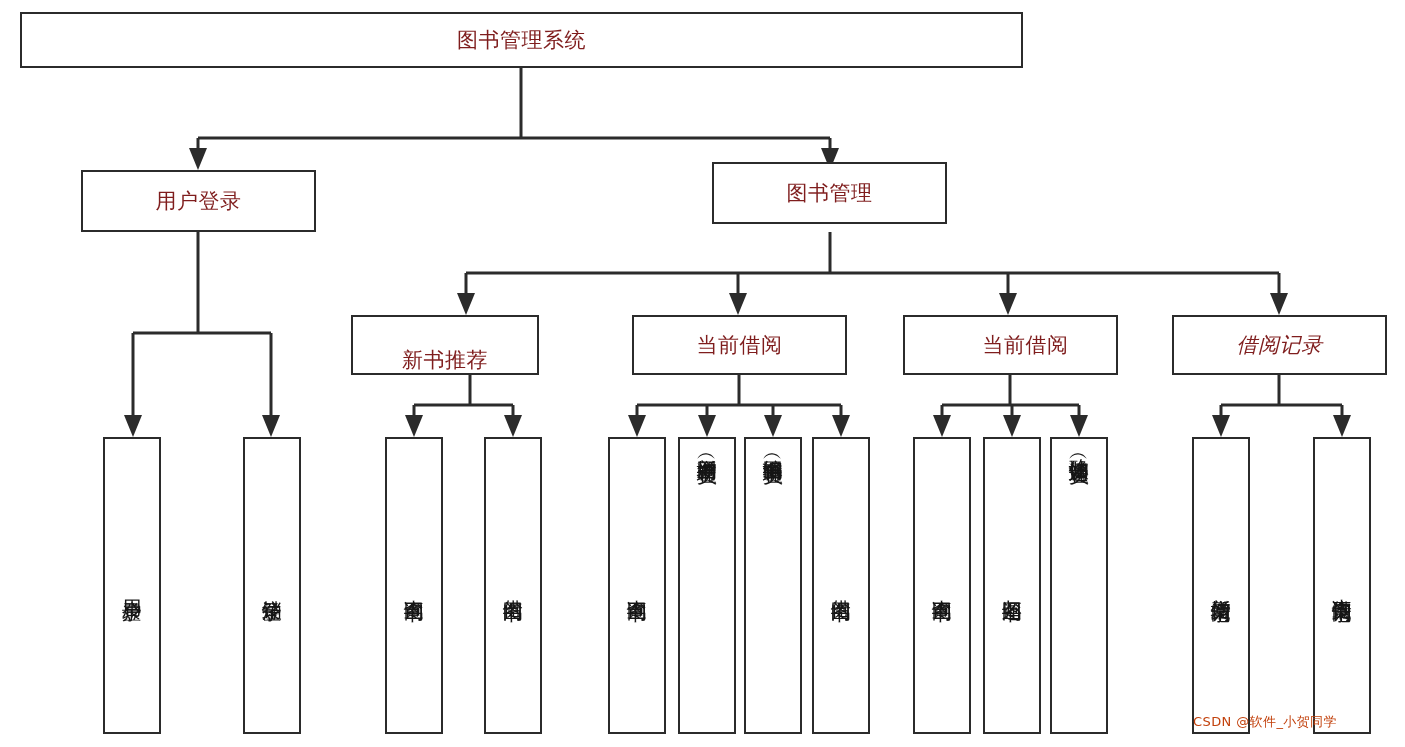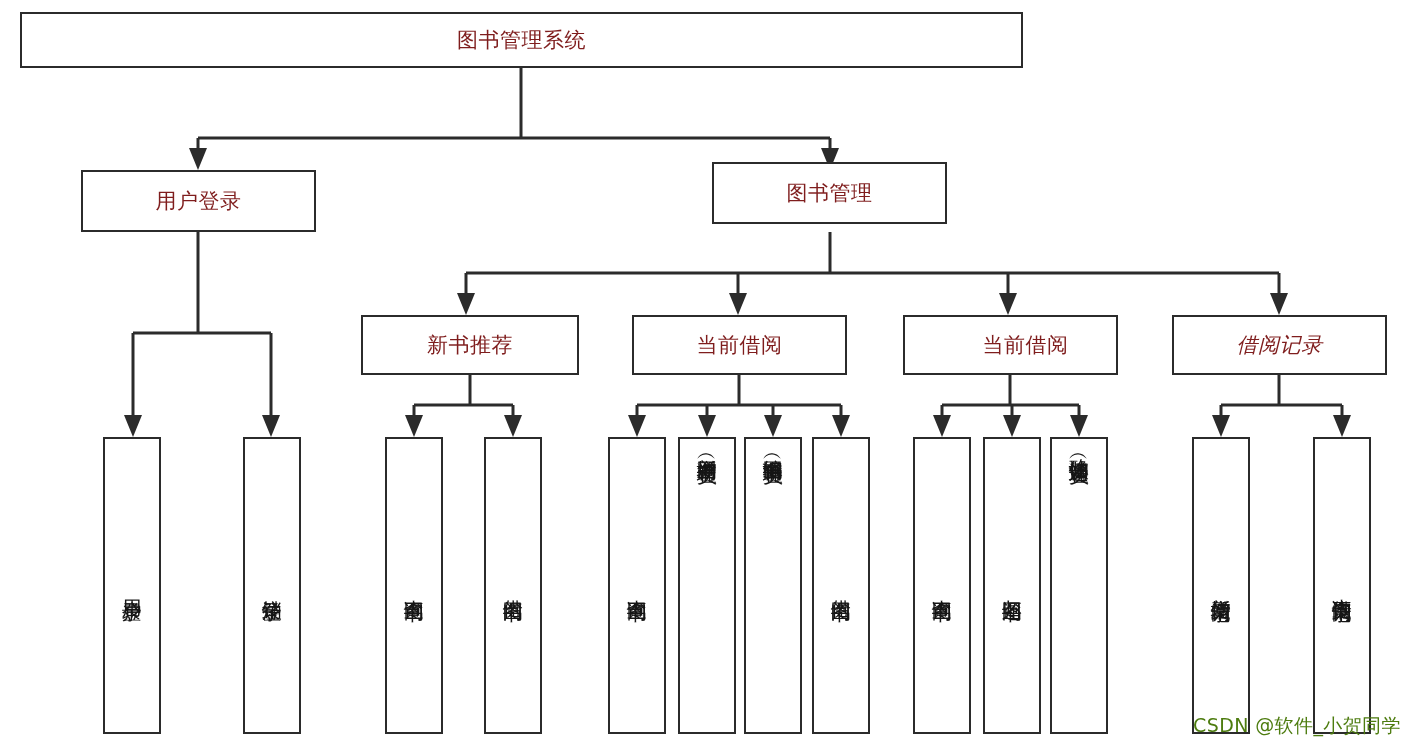--- a/index.html
+++ b/index.html
@@ -53,22 +53,22 @@
     font-size: 20px;
     line-height: 1.42;
     letter-spacing: 1px;
     white-space: nowrap;
     color: #161616;
   }
   .watermark {
     position: absolute;
     left: 1193px;
     top: 713px;
-    font-size: 19px;
-    color: #4d7c0f;
+    font-size: 13px;
+    color: #c2410c;
     white-space: nowrap;
     letter-spacing: 0.4px;
     pointer-events: none;
   }
 </style>
 </head>
 <body>
 
 <div id="canvas">
 
@@ -134,21 +134,21 @@
   <div id="nodes-layer">
       <div class="node-box" style="left: 20px; top: 12px; width: 1003px; height: 56px;">
         <span class="node-label">图书管理系统</span>
       </div>
       <div class="node-box" style="left: 81px; top: 170px; width: 235px; height: 62px;">
         <span class="node-label">用户登录</span>
       </div>
       <div class="node-box" style="left: 712px; top: 162px; width: 235px; height: 62px;">
         <span class="node-label">图书管理</span>
       </div>
-      <div class="node-box" style="left: 361px; top: 315px; width: 218px; height: 60px;">
+      <div class="node-box" style="left: 351px; top: 315px; width: 188px; height: 60px; align-items: flex-end;">
         <span class="node-label">新书推荐</span>
       </div>
       <div class="node-box" style="left: 632px; top: 315px; width: 215px; height: 60px;">
         <span class="node-label">当前借阅</span>
       </div>
       <div class="node-box" style="left: 903px; top: 315px; width: 215px; height: 60px; padding-left: 30px;">
         <span class="node-label">当前借阅</span>
       </div>
       <div class="node-box" style="left: 1172px; top: 315px; width: 215px; height: 60px; font-style: italic;">
         <span class="node-label">借阅记录</span>

